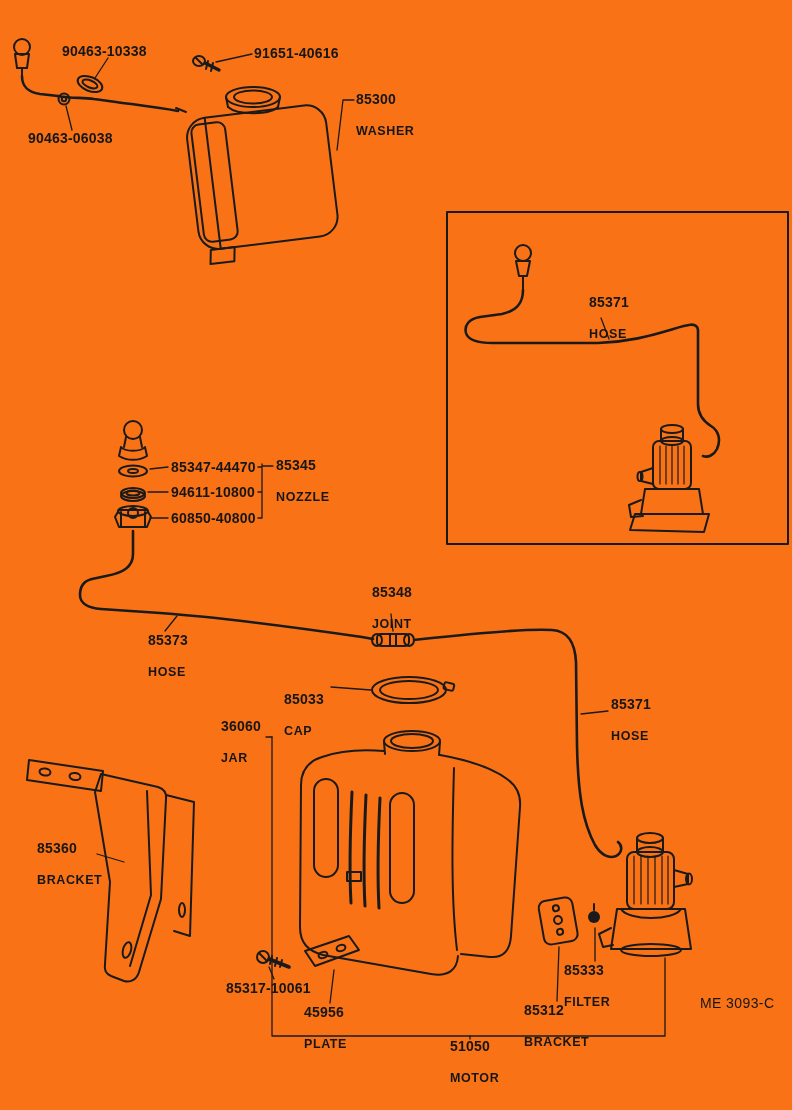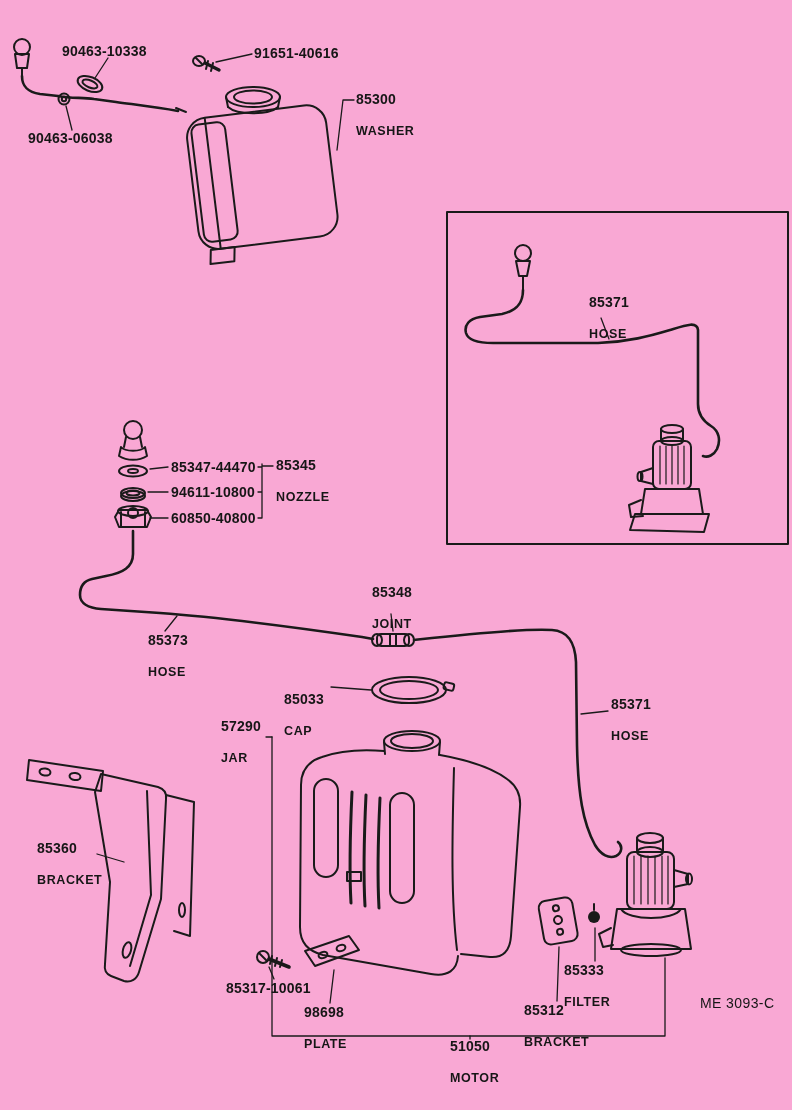--- a/index.html
+++ b/index.html
@@ -1,18 +1,18 @@
 <!DOCTYPE html>
 <html><head>
 <meta charset="utf-8">
 <style>
   * { margin:0; padding:0; box-sizing:border-box; }
   html,body { background:#ffffff; }
   .page {
-    position:relative; width:792px; height:1110px; background:#f9a8d4;
+    position:relative; width:792px; height:1110px; background:#f97316;
     overflow:hidden; font-family:"Liberation Sans", sans-serif; color:#161616;
   }
   .art { position:absolute; left:0; top:0; }
   
   .draw { stroke:#1a1a1a; fill:none; stroke-width:2; stroke-linecap:round; stroke-linejoin:round; }
   .hose { stroke-width:2.6; }
   .thin { stroke-width:1.2; }
   .ln   { stroke-width:1.3; }
   .fillink { fill:#1a1a1a; stroke:none; }
   
@@ -284,40 +284,40 @@
     <span class="num">85348</span>
     <span class="nm">JOINT</span>
   </div>
 
   <div class="plabel" style="left:284px; top:692px">
     <span class="num">85033</span>
     <span class="nm">CAP</span>
   </div>
 
   <div class="plabel" style="left:221px; top:719px">
-    <span class="num">57290</span>
+    <span class="num">36060</span>
     <span class="nm">JAR</span>
   </div>
 
   <div class="plabel" style="left:611px; top:697px">
     <span class="num">85371</span>
     <span class="nm">HOSE</span>
   </div>
 
   <div class="plabel" style="left:37px; top:841px">
     <span class="num">85360</span>
     <span class="nm">BRACKET</span>
   </div>
 
   <div class="plabel" style="left:226px; top:981px">
     <span class="num">85317-10061</span>
   </div>
 
   <div class="plabel" style="left:304px; top:1005px">
-    <span class="num">98698</span>
+    <span class="num">45956</span>
     <span class="nm">PLATE</span>
   </div>
 
   <div class="plabel" style="left:524px; top:1003px">
     <span class="num">85312</span>
     <span class="nm">BRACKET</span>
   </div>
 
   <div class="plabel" style="left:564px; top:963px">
     <span class="num">85333</span>

